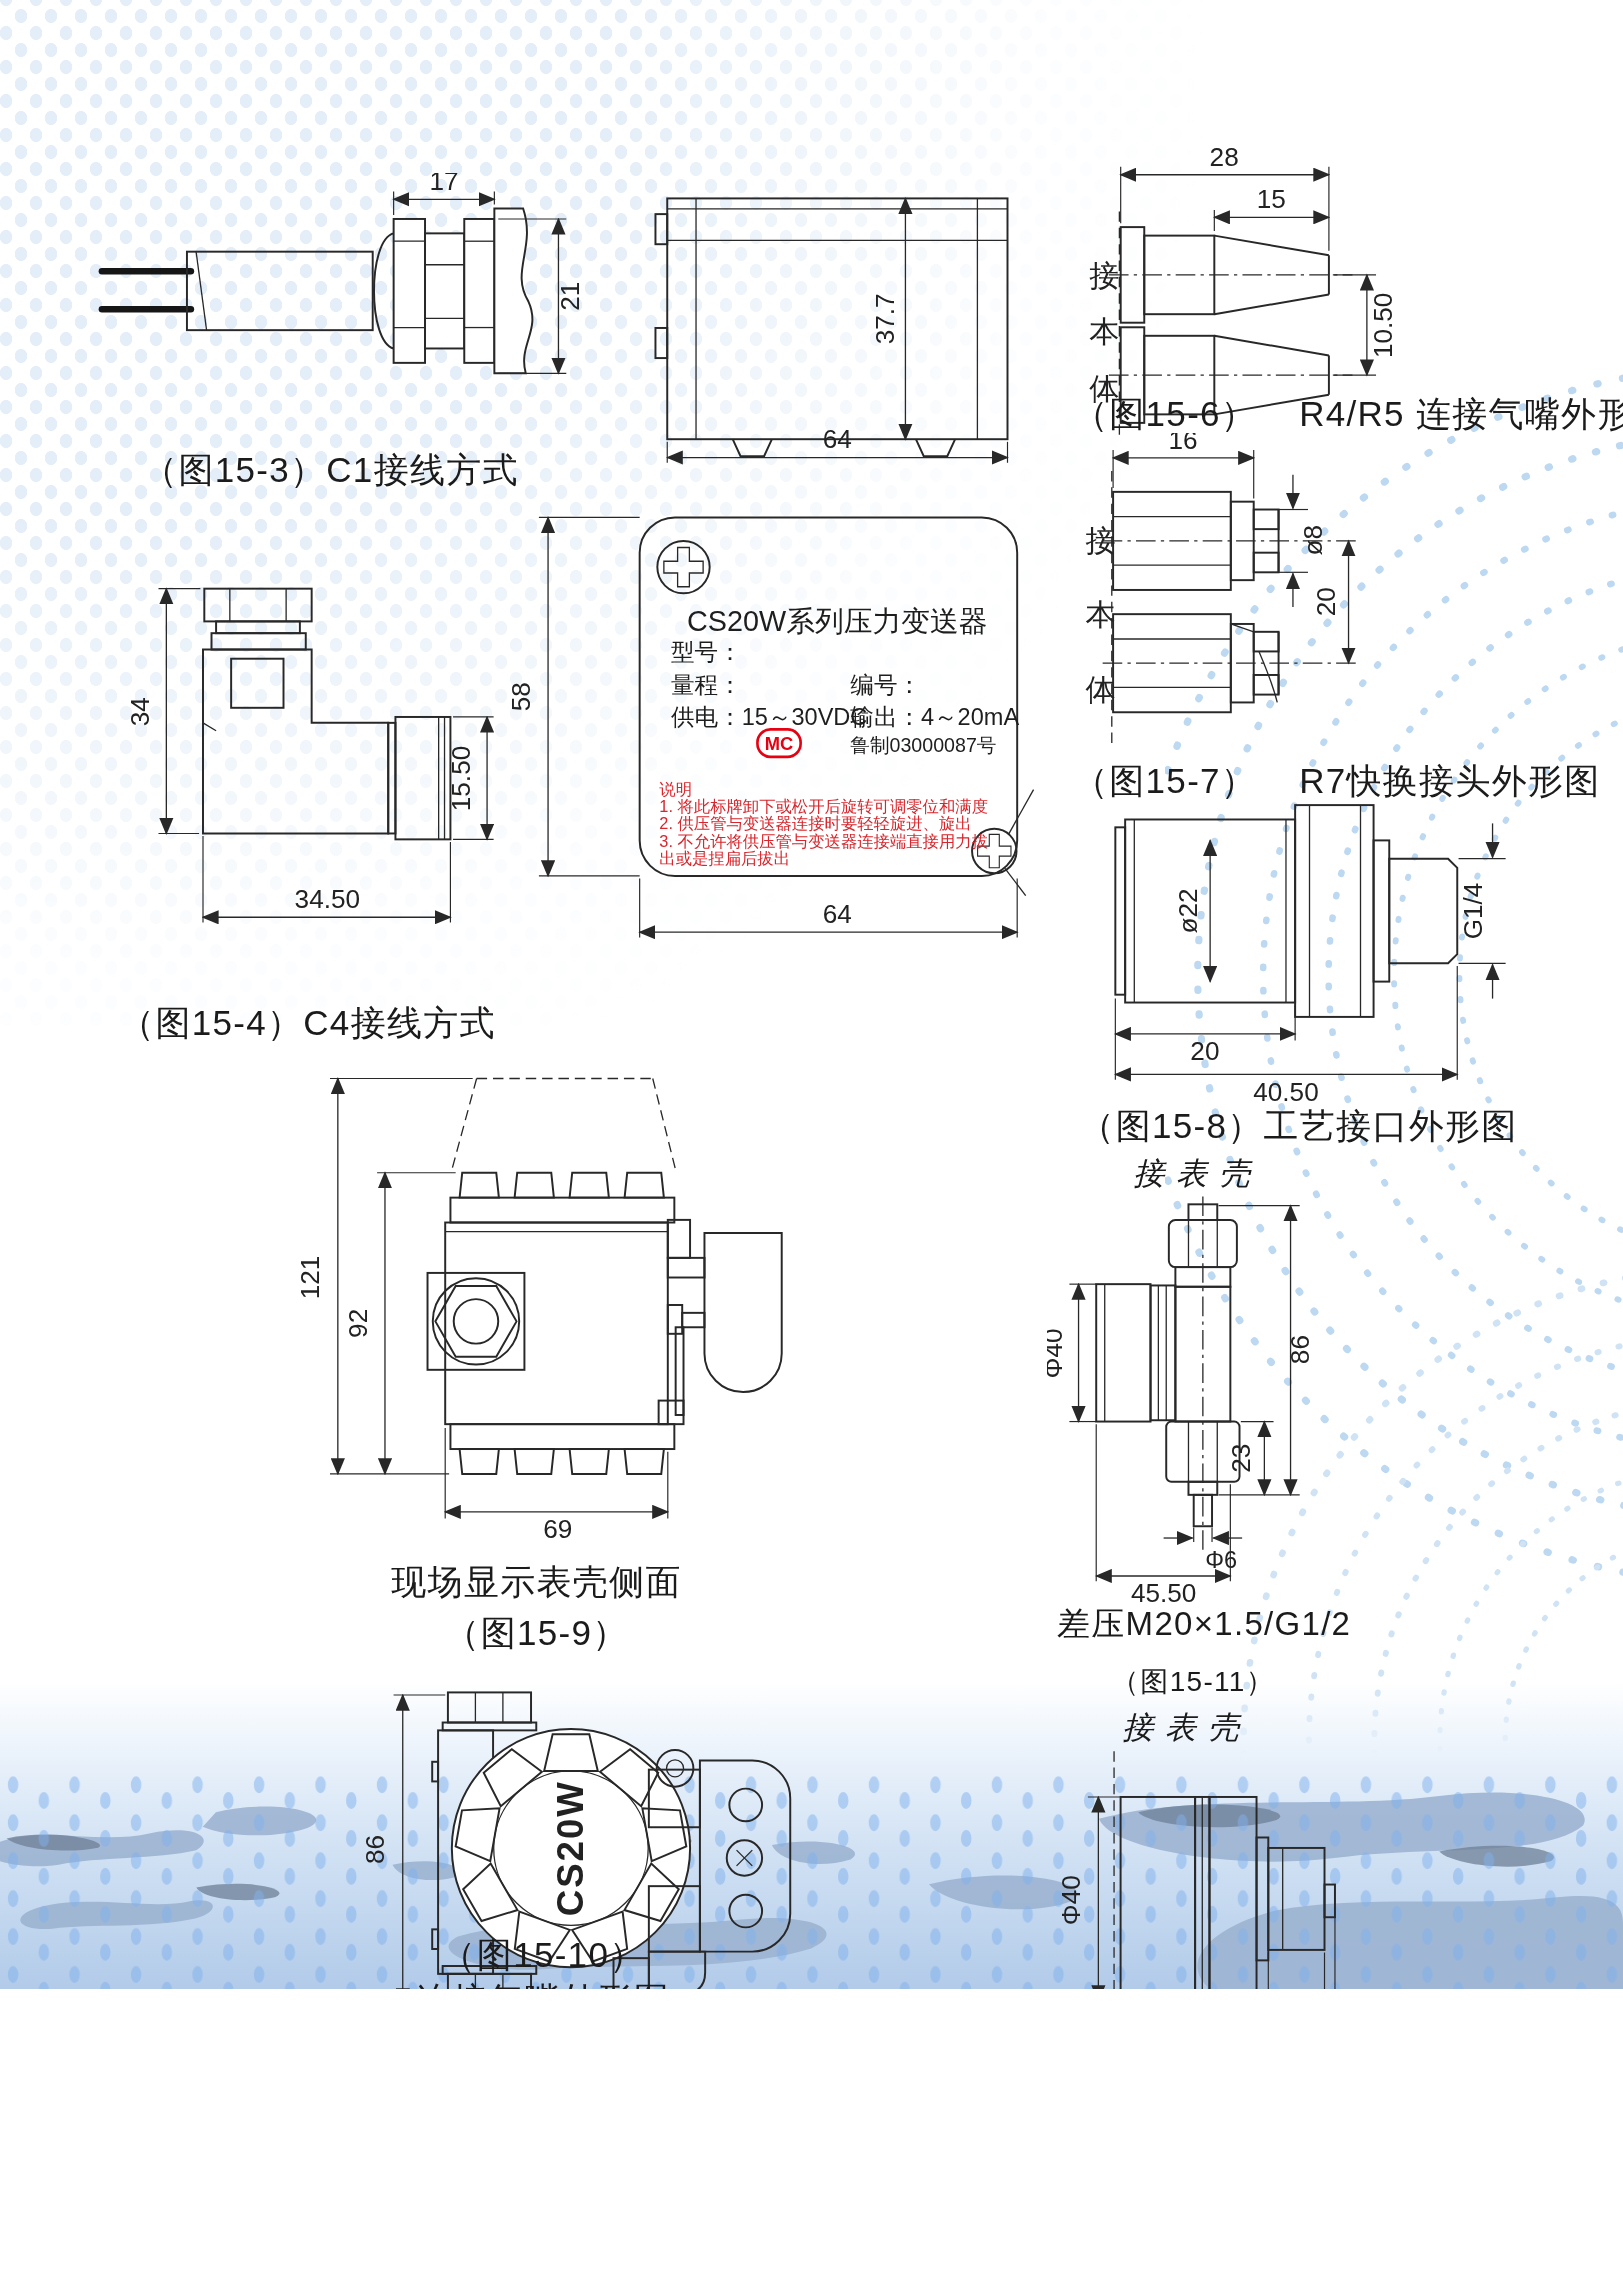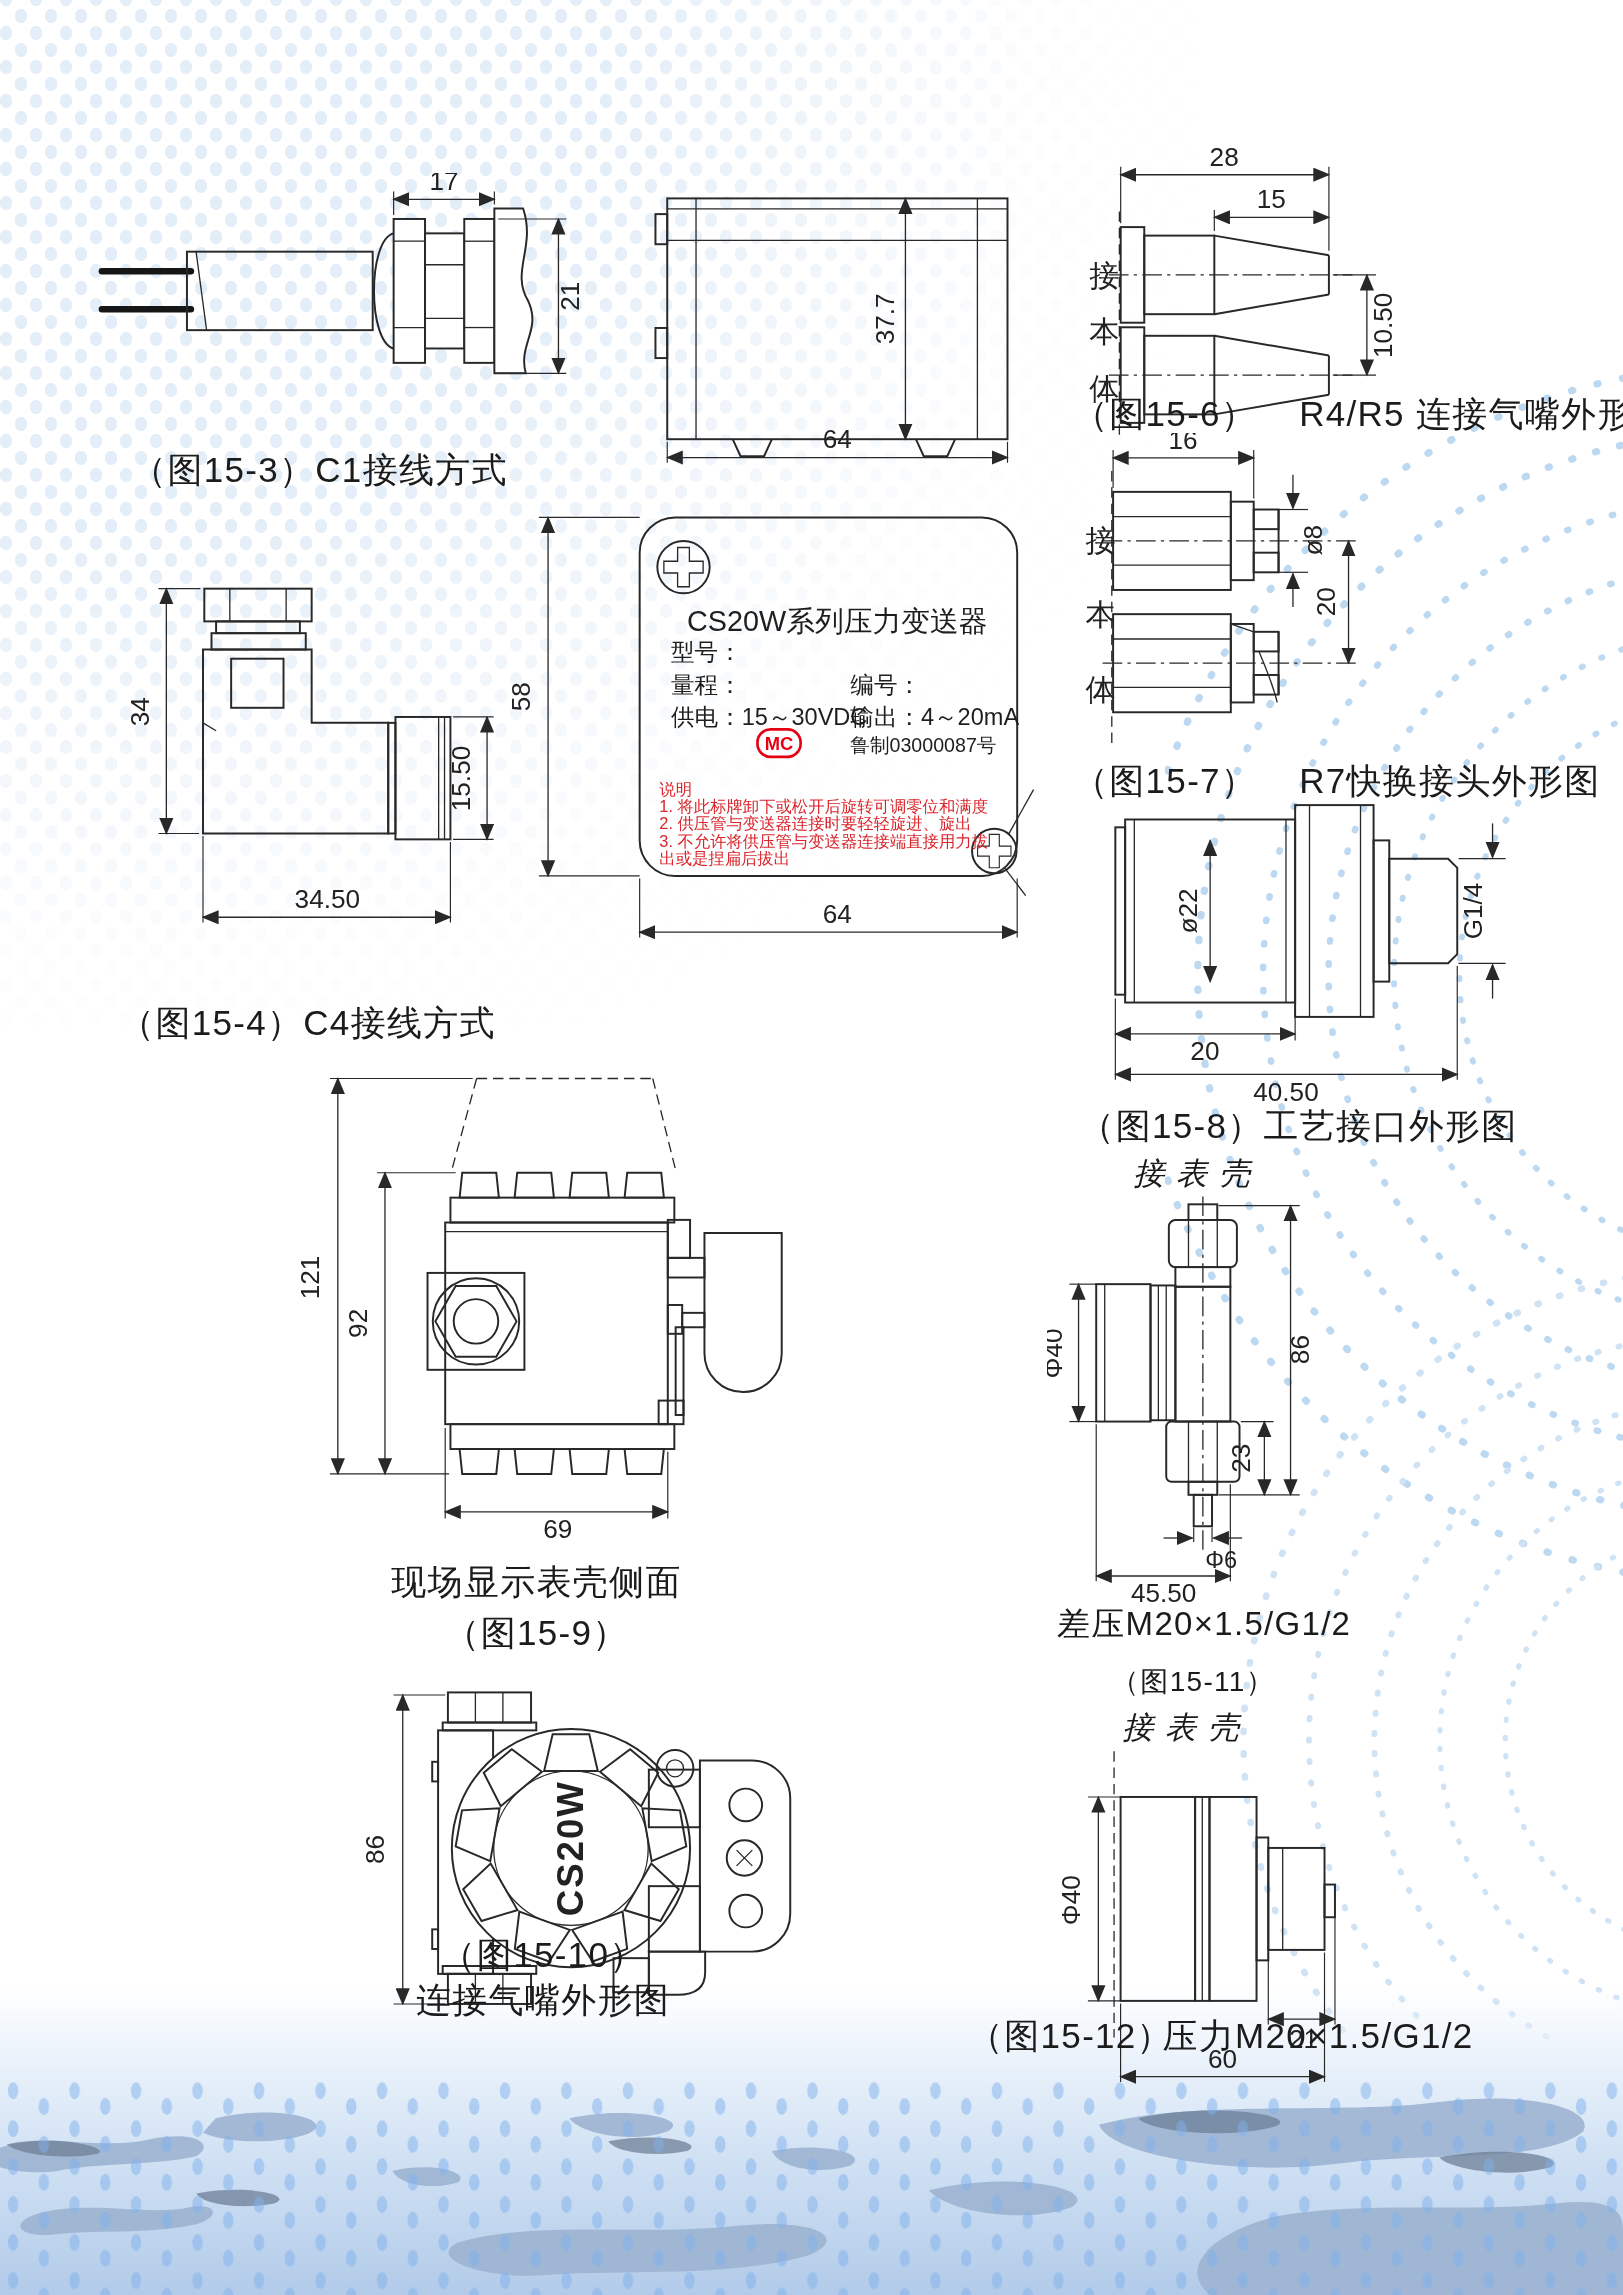--- a/index.html
+++ b/index.html
@@ -1,16 +1,16 @@
 <!DOCTYPE html>
 <html style="font-size:10.5px"><head>
 <meta charset="utf-8">
 <style>
   html,body{margin:0;padding:0;background:#fff;}
-  .page{position:relative;width:1623px;height:2295px;background:#ffffff;overflow:hidden;
+  .page{position:relative;width:1623px;height:1989px;background:#ffffff;overflow:hidden;
         font-family:"Liberation Sans",sans-serif;}
   
   .hexdots{position:absolute;left:-39px;top:-52px;width:1243px;height:1080px;z-index:0;
     background-image:radial-gradient(#e4eef8 5.9px, rgba(228,238,248,0) 6.5px),
                      radial-gradient(#e4eef8 5.9px, rgba(228,238,248,0) 6.5px);
     background-size:30px 34px;background-position:0 0,15px 17px;}
   .hexfade{position:absolute;left:-39px;top:-52px;width:1374px;height:1243px;z-index:0;
     background:radial-gradient(circle at 14% 10%, rgba(255,255,255,0) 0%, rgba(255,255,255,0) 28%,
                rgba(255,255,255,.88) 55%, #fff 66%);}
   .arcs{position:absolute;right:0;top:314px;z-index:0;}
@@ -129,21 +129,21 @@
       <line class="ext" x1="452" y1="64" x2="452" y2="28"></line>
       <line class="ext" x1="606" y1="48" x2="606" y2="28"></line>
       <line class="dim" x1="452" y1="40" x2="606" y2="40"></line>
       <text class="dt" x="529" y="26">17</text>
       <line class="ext" x1="612" y1="70" x2="716" y2="70"></line>
       <line class="ext" x1="612" y1="306" x2="716" y2="306"></line>
       <line class="dim" x1="704" y1="70" x2="704" y2="306"></line>
       <text class="dt" transform="rotate(-90 736 188)" x="736" y="188">21</text>
     </g>
   </svg>
-  <div class="cap" style="left:120px;top:447px;width:399px">（图15-3）C1接线方式</div>
+  <div class="cap" style="left:131px;top:447px;width:399px">（图15-3）C1接线方式</div>
 
   <svg class="fig" style="left:641px;top:167px" width="432" height="301" viewBox="0 0 660 460">
     <g>
       <rect class="ol" x="40" y="48" width="520" height="368"></rect>
       <line class="thn" x1="40" y1="64" x2="560" y2="64"></line>
       <line class="thn" x1="40" y1="112" x2="560" y2="112"></line>
       <line class="thn" x1="84" y1="48" x2="84" y2="416"></line>
       <line class="thn" x1="514" y1="48" x2="514" y2="416"></line>
       <rect class="ol" x="22" y="72" width="18" height="46"></rect>
       <rect class="ol" x="22" y="246" width="18" height="46"></rect>

